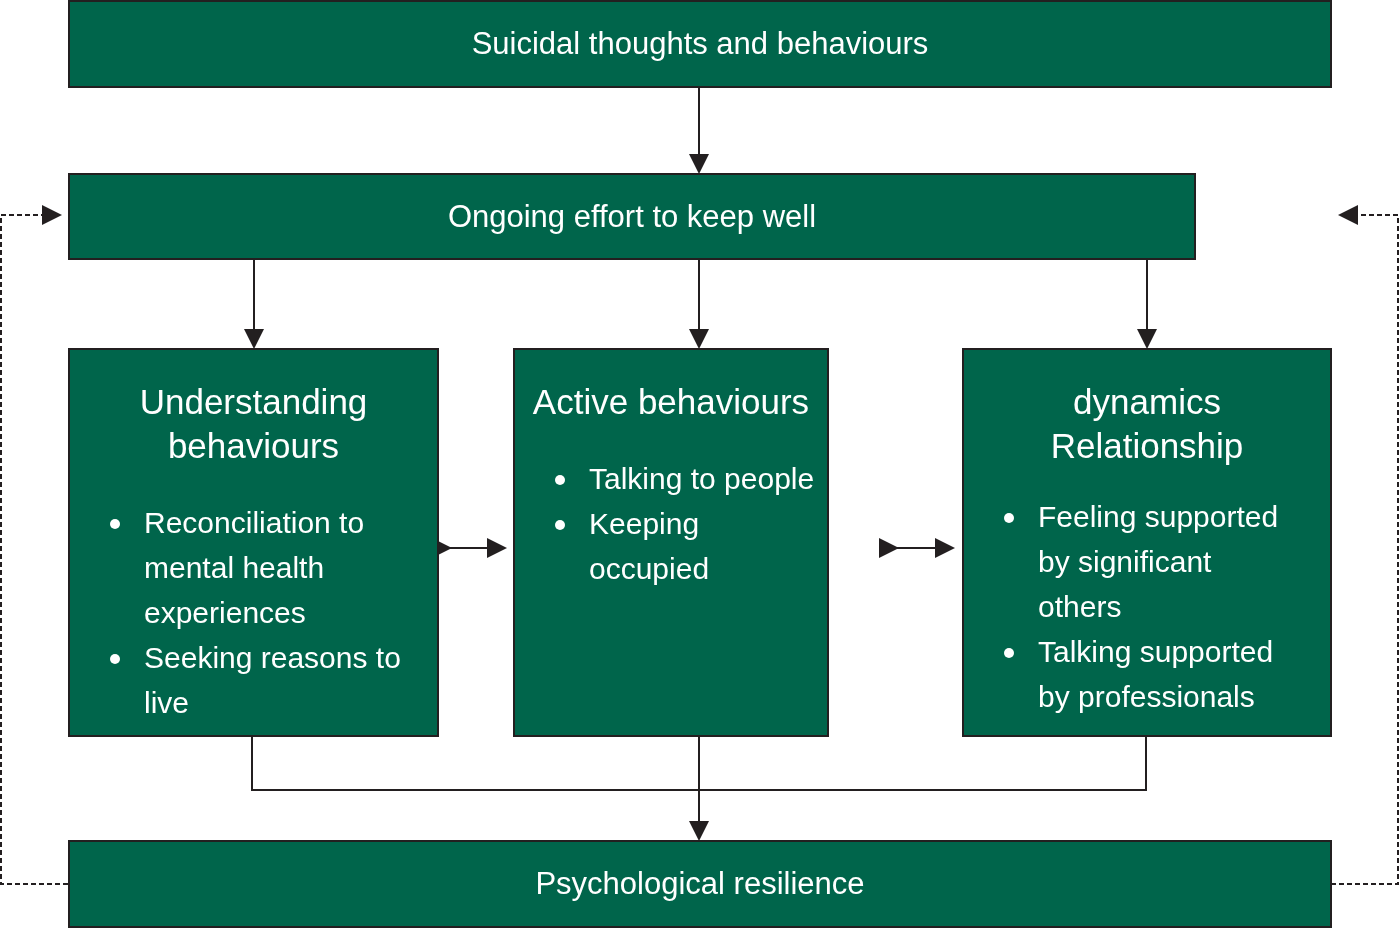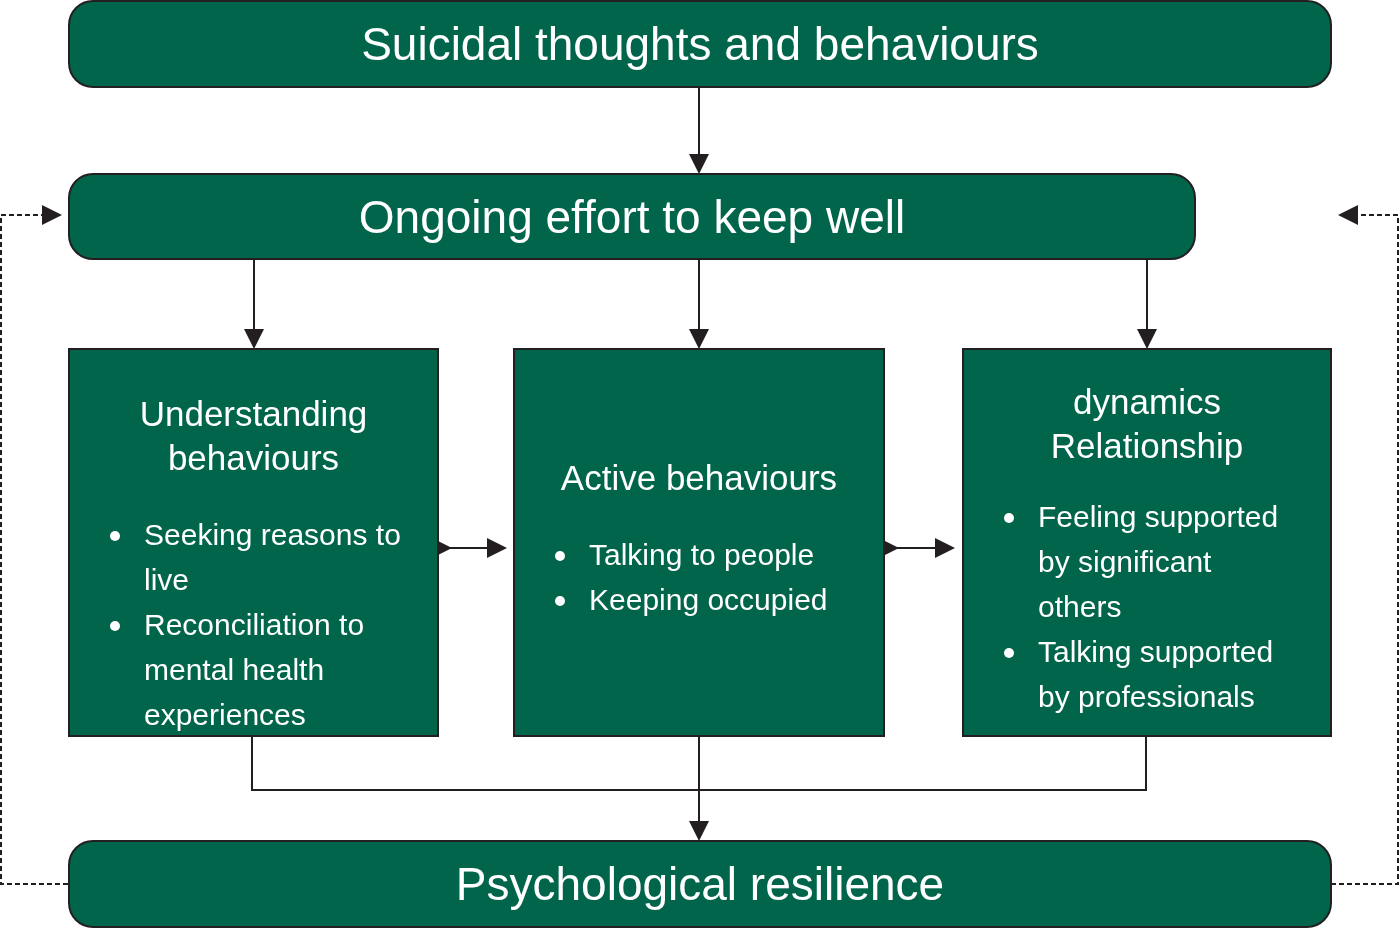--- a/index.html
+++ b/index.html
@@ -1,17 +1,17 @@
 <!DOCTYPE html>
 <html><head>
 <meta charset="utf-8">
 <style>
 body{margin:0;background:#fff;width:1400px;height:928px;position:relative;overflow:hidden;font-family:"Liberation Sans",sans-serif;}
 .box{position:absolute;background:#00654b;border:2px solid #231f20;box-sizing:border-box;color:#fff;}
-.bar{display:flex;align-items:center;justify-content:center;font-size:46px;border-radius:25px;}
+.bar{display:flex;align-items:center;justify-content:center;font-size:31px;}
 .title{text-align:center;font-size:35px;line-height:44px;}
 ul{margin:0;padding:0;list-style:none;font-size:30px;line-height:45px;}
 li{position:relative;padding-left:74px;}
 li::before{content:"";position:absolute;left:40px;top:19px;width:10px;height:10px;border-radius:50%;background:#fff;}
 svg{position:absolute;left:0;top:0;}
 </style>
 </head>
 <body>
 
 <svg width="1400" height="928">
@@ -31,31 +31,31 @@
 <line x1="699" y1="736" x2="699" y2="839" marker-end="url(#a)"></line>
 <polyline points="68,884 1,884 1,215 60,215" stroke-dasharray="5,3" marker-end="url(#a)"></polyline>
 <polyline points="1331,884 1398,884 1398,215 1340,215" stroke-dasharray="5,3" marker-end="url(#a)"></polyline>
 </g>
 </svg>
 
 <div class="box bar" style="left:68px;top:0;width:1264px;height:88px">Suicidal thoughts and behaviours</div>
 <div class="box bar" style="left:68px;top:173px;width:1128px;height:87px">Ongoing effort to keep well</div>
 <div class="box bar" style="left:68px;top:840px;width:1264px;height:88px">Psychological resilience</div>
 
-<div class="box" style="left:68px;top:348px;width:371px;height:389px;padding-top:42px">
+<div class="box" style="left:68px;top:348px;width:371px;height:389px;padding-top:30px">
  <div class="title">
       <div>Understanding</div>
       <div>behaviours</div>
     </div>
  <ul style="margin-top:32px;padding-right:20px">
+      <li>Reconciliation to mental health experiences</li>
       <li>Seeking reasons to live</li>
-      <li>Reconciliation to mental health experiences</li>
     </ul>
 </div>
-<div class="box" style="left:513px;top:348px;width:372px;height:389px;padding-top:106px">
+<div class="box" style="left:513px;top:348px;width:316px;height:389px;padding-top:30px">
  <div class="title">Active behaviours</div>
  <ul style="margin-top:32px">
       <li>Talking to people</li>
       <li>Keeping occupied</li>
     </ul>
 </div>
 <div class="box" style="left:962px;top:348px;width:370px;height:389px;padding-top:30px">
  <div class="title">
       <div>dynamics</div>
       <div>Relationship</div>

